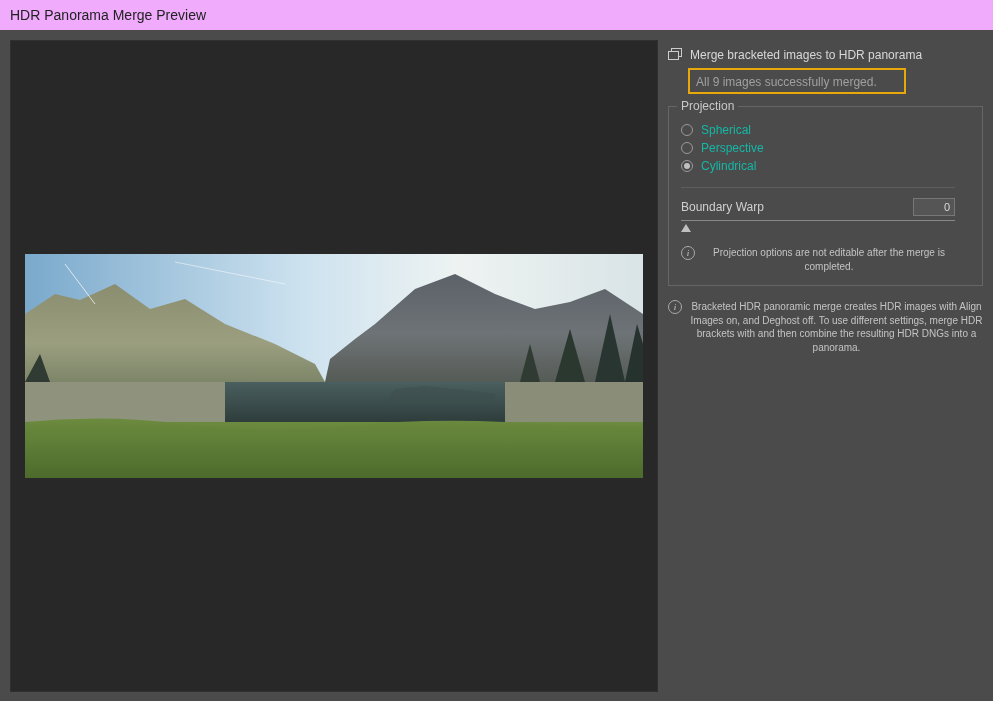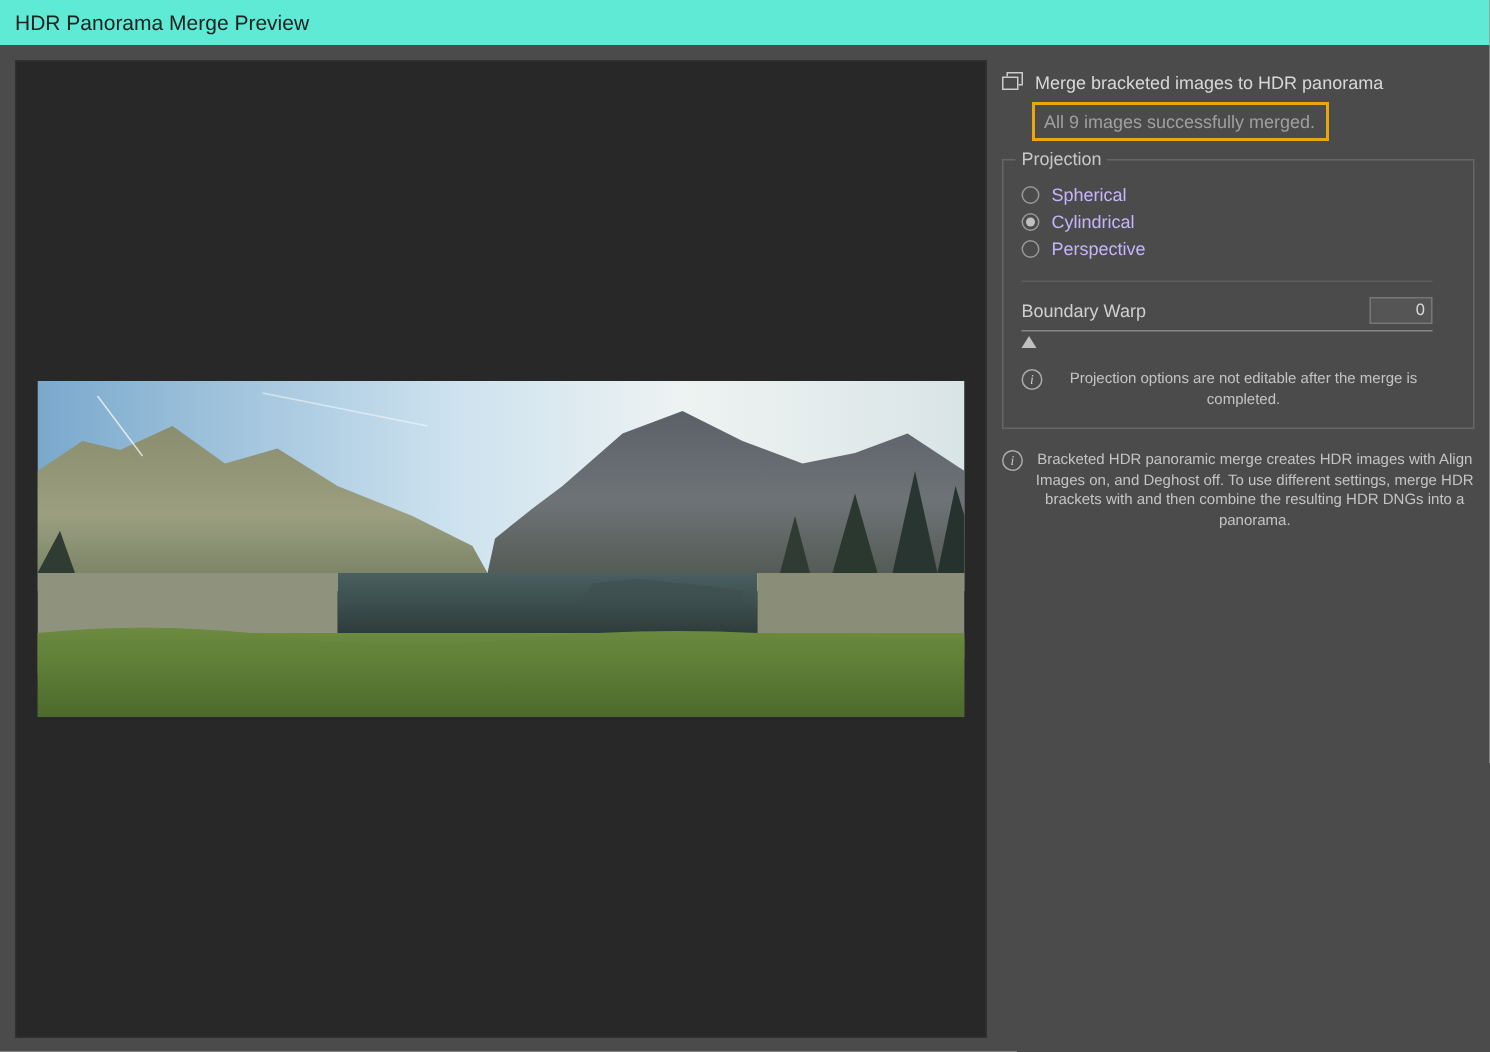--- a/index.html
+++ b/index.html
@@ -1,33 +1,33 @@
 <!DOCTYPE html>
 <html><head>
 <meta charset="utf-8">
 <style>
 * { box-sizing: border-box; margin: 0; padding: 0; font-family: "Segoe UI", Arial, sans-serif; }
 body { background: #ffffff; width: 993px; height: 701px; overflow: hidden; }
-.titlebar { height: 30px; display: flex; align-items: center; padding: 0 10px; background: #5eead4; }
+.titlebar { height: 30px; display: flex; align-items: center; padding: 0 10px; background: #f0abfc; }
 .titlebar-text { font-size: 14px; color: #222; }
 .main { background: #4b4b4b; height: 671px; display: flex; padding: 10px 10px 10px 10px; gap: 10px; }
 .preview { width: 648px; height: 652px; border: 1px solid #303030; background: #282828; display: flex; align-items: center; justify-content: center; }
 .preview-img { width: 618px; height: 224px; }
 .panel { flex: 1; display: flex; flex-direction: column; color: #d0d0d0; }
 .merge-header { display: flex; align-items: center; gap: 6px; margin-top: 8px; margin-bottom: 6px; }
 .merge-header-text { font-size: 12px; color: #d8d8d8; }
-.status-box { border: 2px solid #e8a80c; padding: 2px 6px; margin-left: 20px; width: 198px; }
+.status-box { border: 2px solid #e8a80c; padding: 2px 6px; margin-left: 20px; width: 218px; }
 .status-text { font-size: 12px; color: #a0a0a0; }
 .fieldset { border: 1px solid #666; position: relative; padding: 12px 27px 12px 12px; margin-top: 12px; }
 .fieldset-legend { position: absolute; top: -8px; left: 8px; background: #4b4b4b; padding: 0 4px; font-size: 12px; color: #c8c8c8; }
 .radio-row { display: flex; align-items: center; gap: 8px; margin: 4px 0; }
 .radio-outer { width: 12px; height: 12px; border: 1px solid #999; border-radius: 50%; display: flex; align-items: center; justify-content: center; cursor: pointer; }
 .radio-inner { width: 6px; height: 6px; border-radius: 50%; }
 .radio-inner.sel { background: #c0c0c0; }
-.radio-label { font-size: 12px; color: #c4b5fd; }
+.radio-label { font-size: 12px; color: #14b8a6; }
 .hr { border-top: 1px solid #5e5e5e; margin: 14px 0 10px 0; }
 .slider-row { display: flex; align-items: center; justify-content: space-between; }
 .slider-label { font-size: 12px; color: #d0d0d0; }
 .slider-input { width: 42px; height: 18px; background: #555; border: 1px solid #777; color: #d8d8d8; font-size: 11px; text-align: right; padding: 0 4px; }
 .slider-track { position: relative; height: 14px; margin-top: 4px; }
 .slider-line { border-top: 1px solid #888; margin-top: 4px; }
 .slider-thumb { position: absolute; left: 0; top: 4px; width: 0; height: 0; border-left: 5px solid transparent; border-right: 5px solid transparent; border-bottom: 8px solid #c0c0c0; cursor: pointer; }
 .check-row { display: flex; align-items: center; gap: 8px; margin: 6px 0; }
 .checkbox { width: 12px; height: 12px; border: 1px solid #999; display: flex; align-items: center; justify-content: center; cursor: pointer; background: #4b4b4b; }
 .checkbox.checked::after { content: "✓"; font-size: 10px; color: #5aa7ff; line-height: 1; font-weight: bold; }
@@ -117,29 +117,29 @@
       <span class="fieldset-legend">Projection</span>
 
       <div class="radio-row">
         <span class="radio-outer">
             <span class="radio-inner"></span>
           </span>
         <span class="radio-label">Spherical</span>
       </div>
       <div class="radio-row">
         <span class="radio-outer">
+            <span class="radio-inner"></span>
+          </span>
+        <span class="radio-label">Perspective</span>
+      </div>
+      <div class="radio-row">
+        <span class="radio-outer">
             <span class="radio-inner sel"></span>
           </span>
         <span class="radio-label">Cylindrical</span>
-      </div>
-      <div class="radio-row">
-        <span class="radio-outer">
-            <span class="radio-inner"></span>
-          </span>
-        <span class="radio-label">Perspective</span>
       </div>
 
       <div class="hr"></div>
 
       <div class="slider-row">
         <span class="slider-label">Boundary Warp</span>
         <input class="slider-input" value="0" style="">
       </div>
       <div class="slider-track">
         <div class="slider-line"></div>

